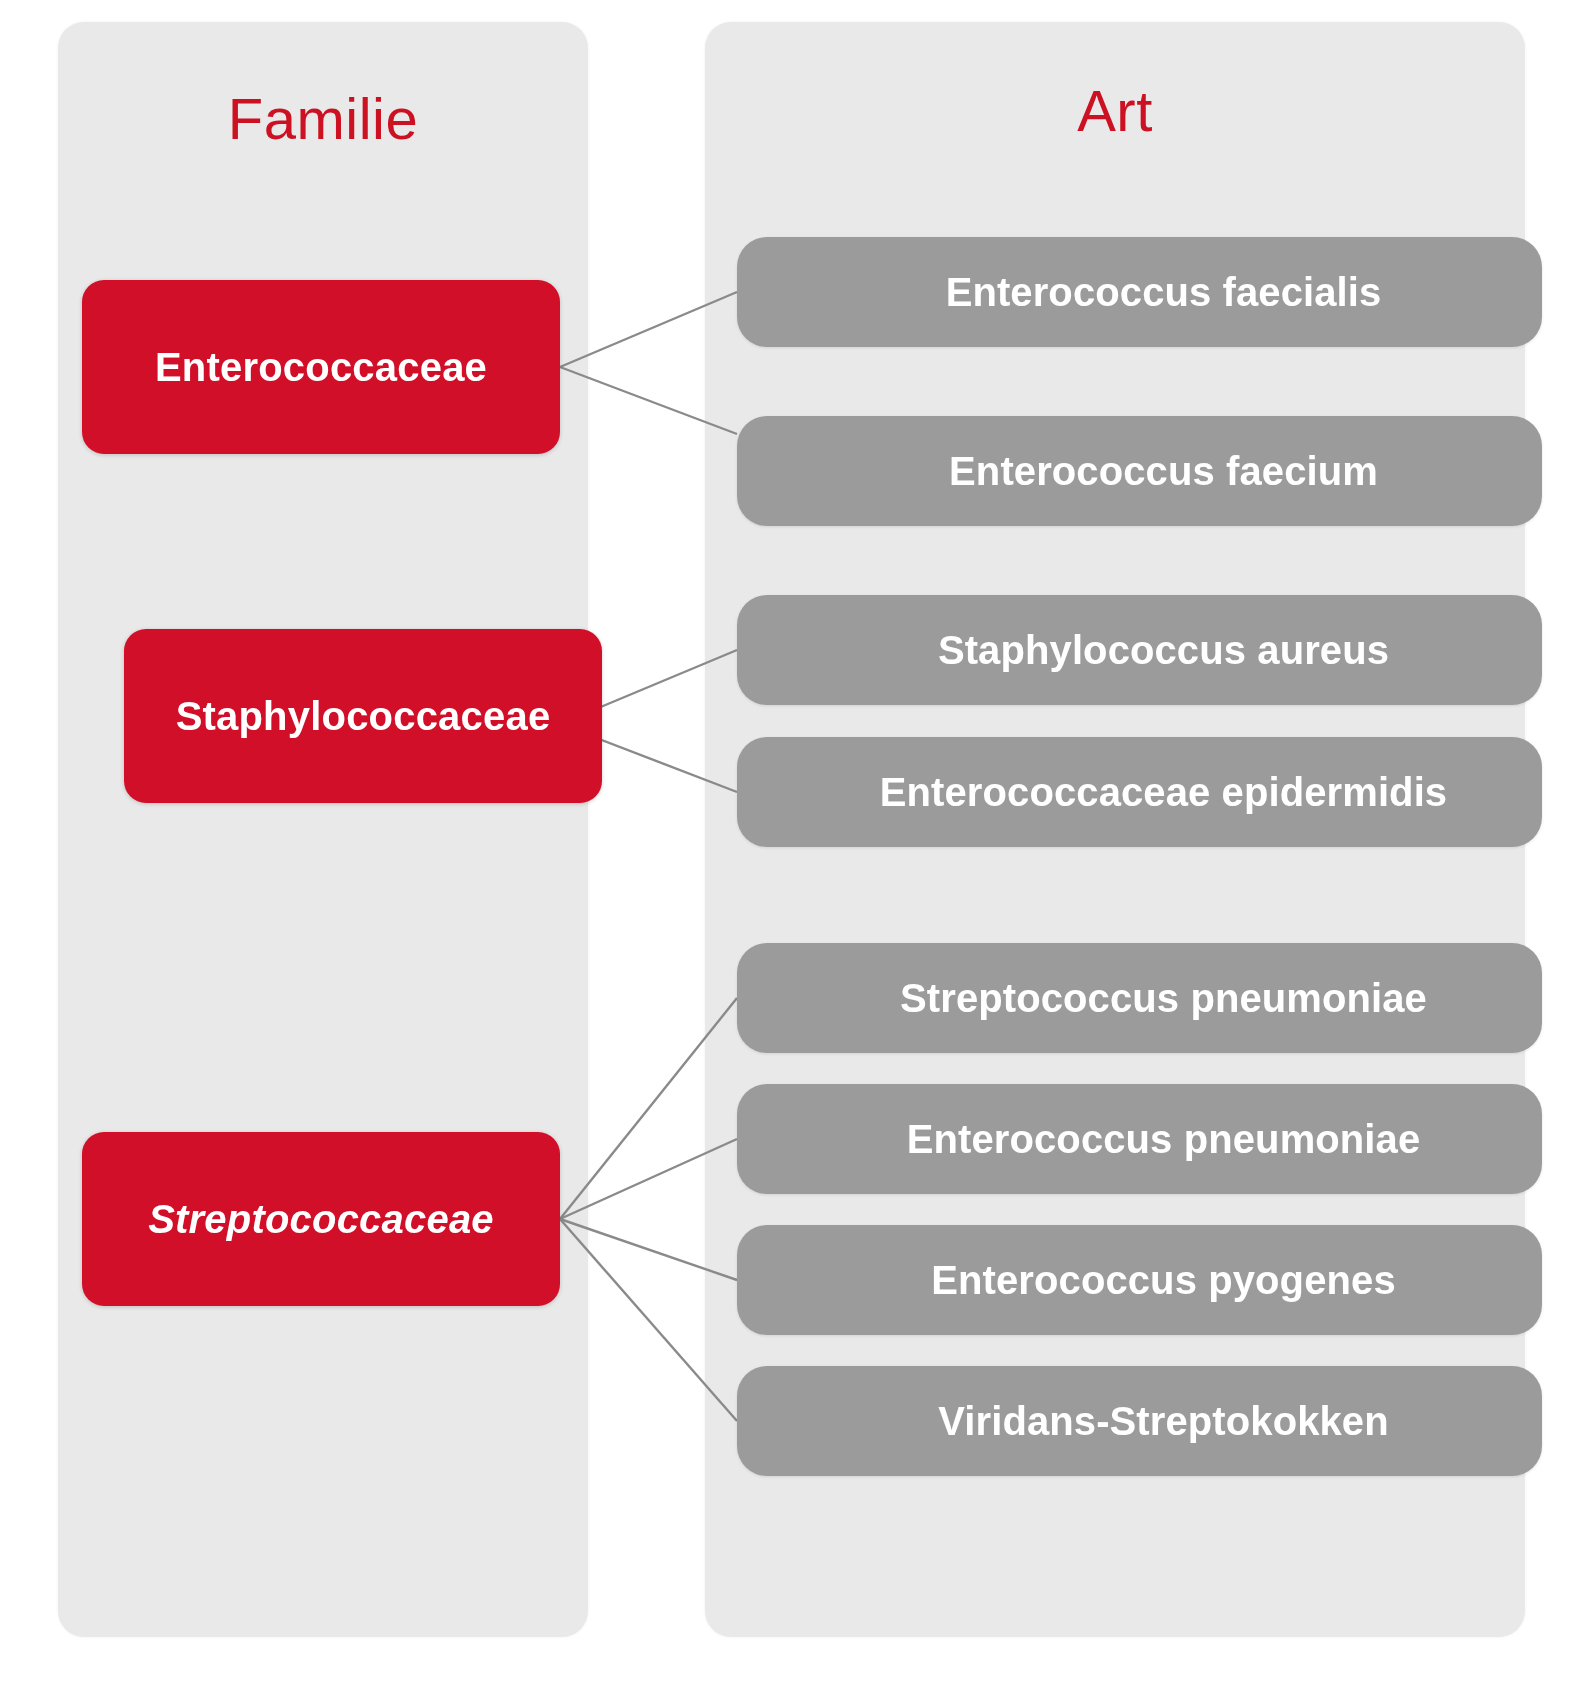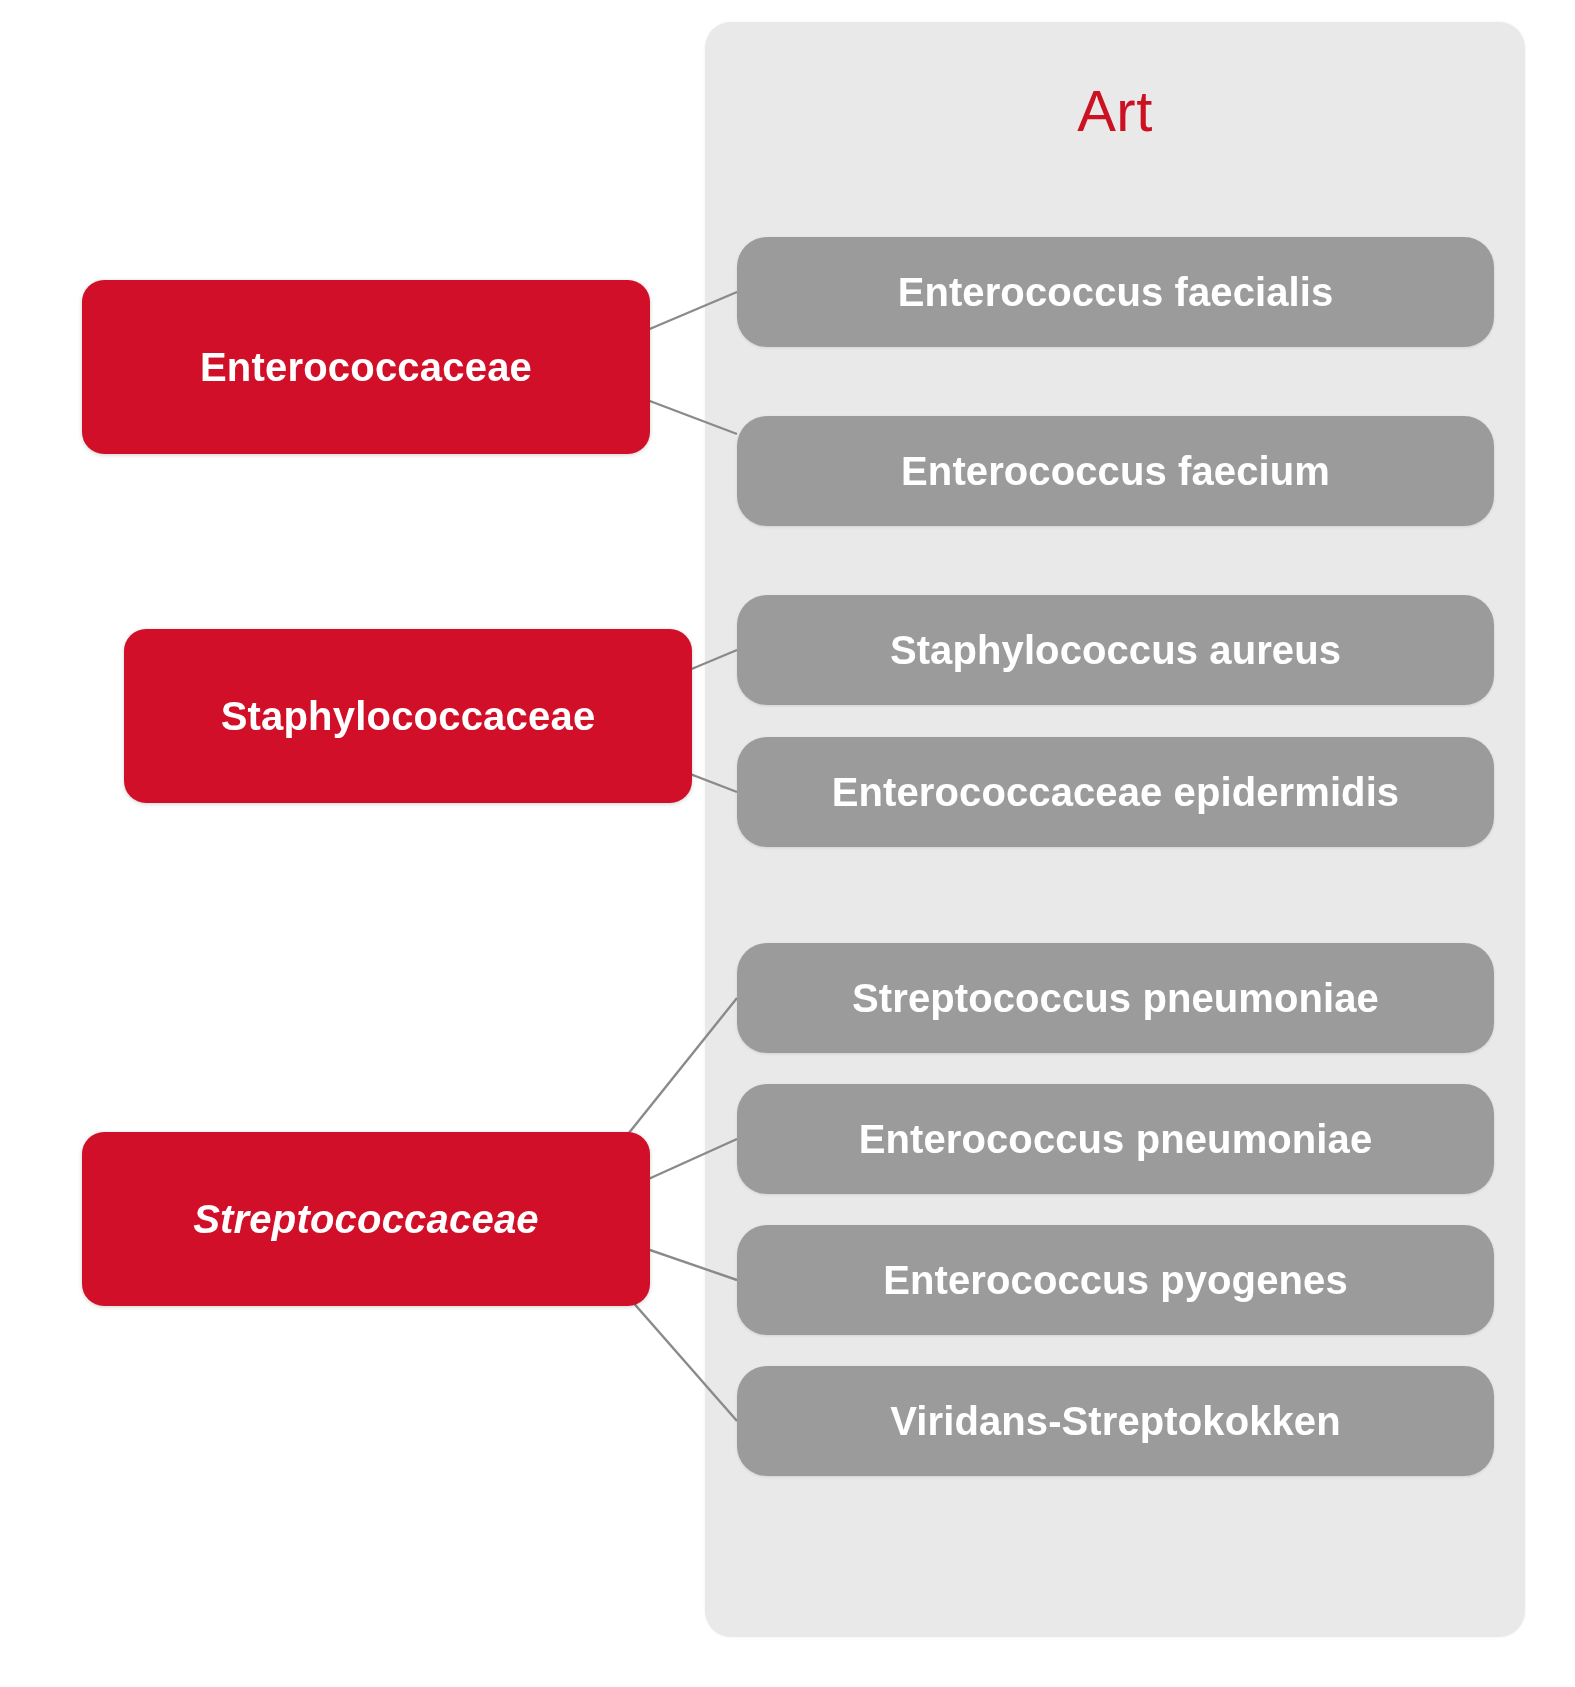--- a/index.html
+++ b/index.html
@@ -67,21 +67,21 @@
   }
   #connectors line {
     stroke: #8a8a8a;
     stroke-width: 2.4;
   }
 
   
   .family-box {
     position: absolute;
     left: 82px;
-    width: 568px;
+    width: 478px;
     background: #d20f28;
     border-radius: 22px;
     display: flex;
     align-items: center;
     justify-content: center;
     box-shadow: 0 1px 4px rgba(0,0,0,0.18);
   }
   .family-label {
     color: #ffffff;
     font-size: 40px;
@@ -97,36 +97,40 @@
     position: absolute;
     left: 737px;
     width: 757px;
     height: 110px;
     background: #9b9b9b;
     border-radius: 30px;
     display: flex;
     align-items: center;
     justify-content: center;
     box-shadow: 0 1px 3px rgba(0,0,0,0.10);
+    padding-left: 48px;
   }
   .species-label {
     color: #ffffff;
     font-size: 40px;
     font-weight: bold;
     letter-spacing: 0.1px;
     text-align: center;
     line-height: 1.05;
     white-space: nowrap;
   }
 </style>
 </head>
 <body>
 
 <div id="stage">
 
+  <div id="panel-family" class="panel">
+    <div id="header-family" class="col-header">Familie</div>
+  </div>
 
   <div id="panel-species" class="panel">
     <div id="header-species" class="col-header">Art</div>
   </div>
 
   <svg id="connectors" viewBox="0 0 1575 1687">
       <line x1="560" y1="367" x2="737" y2="292"></line>
       <line x1="560" y1="367" x2="737" y2="434"></line>
       <line x1="560" y1="724" x2="737" y2="650"></line>
       <line x1="560" y1="724" x2="737" y2="792"></line>

